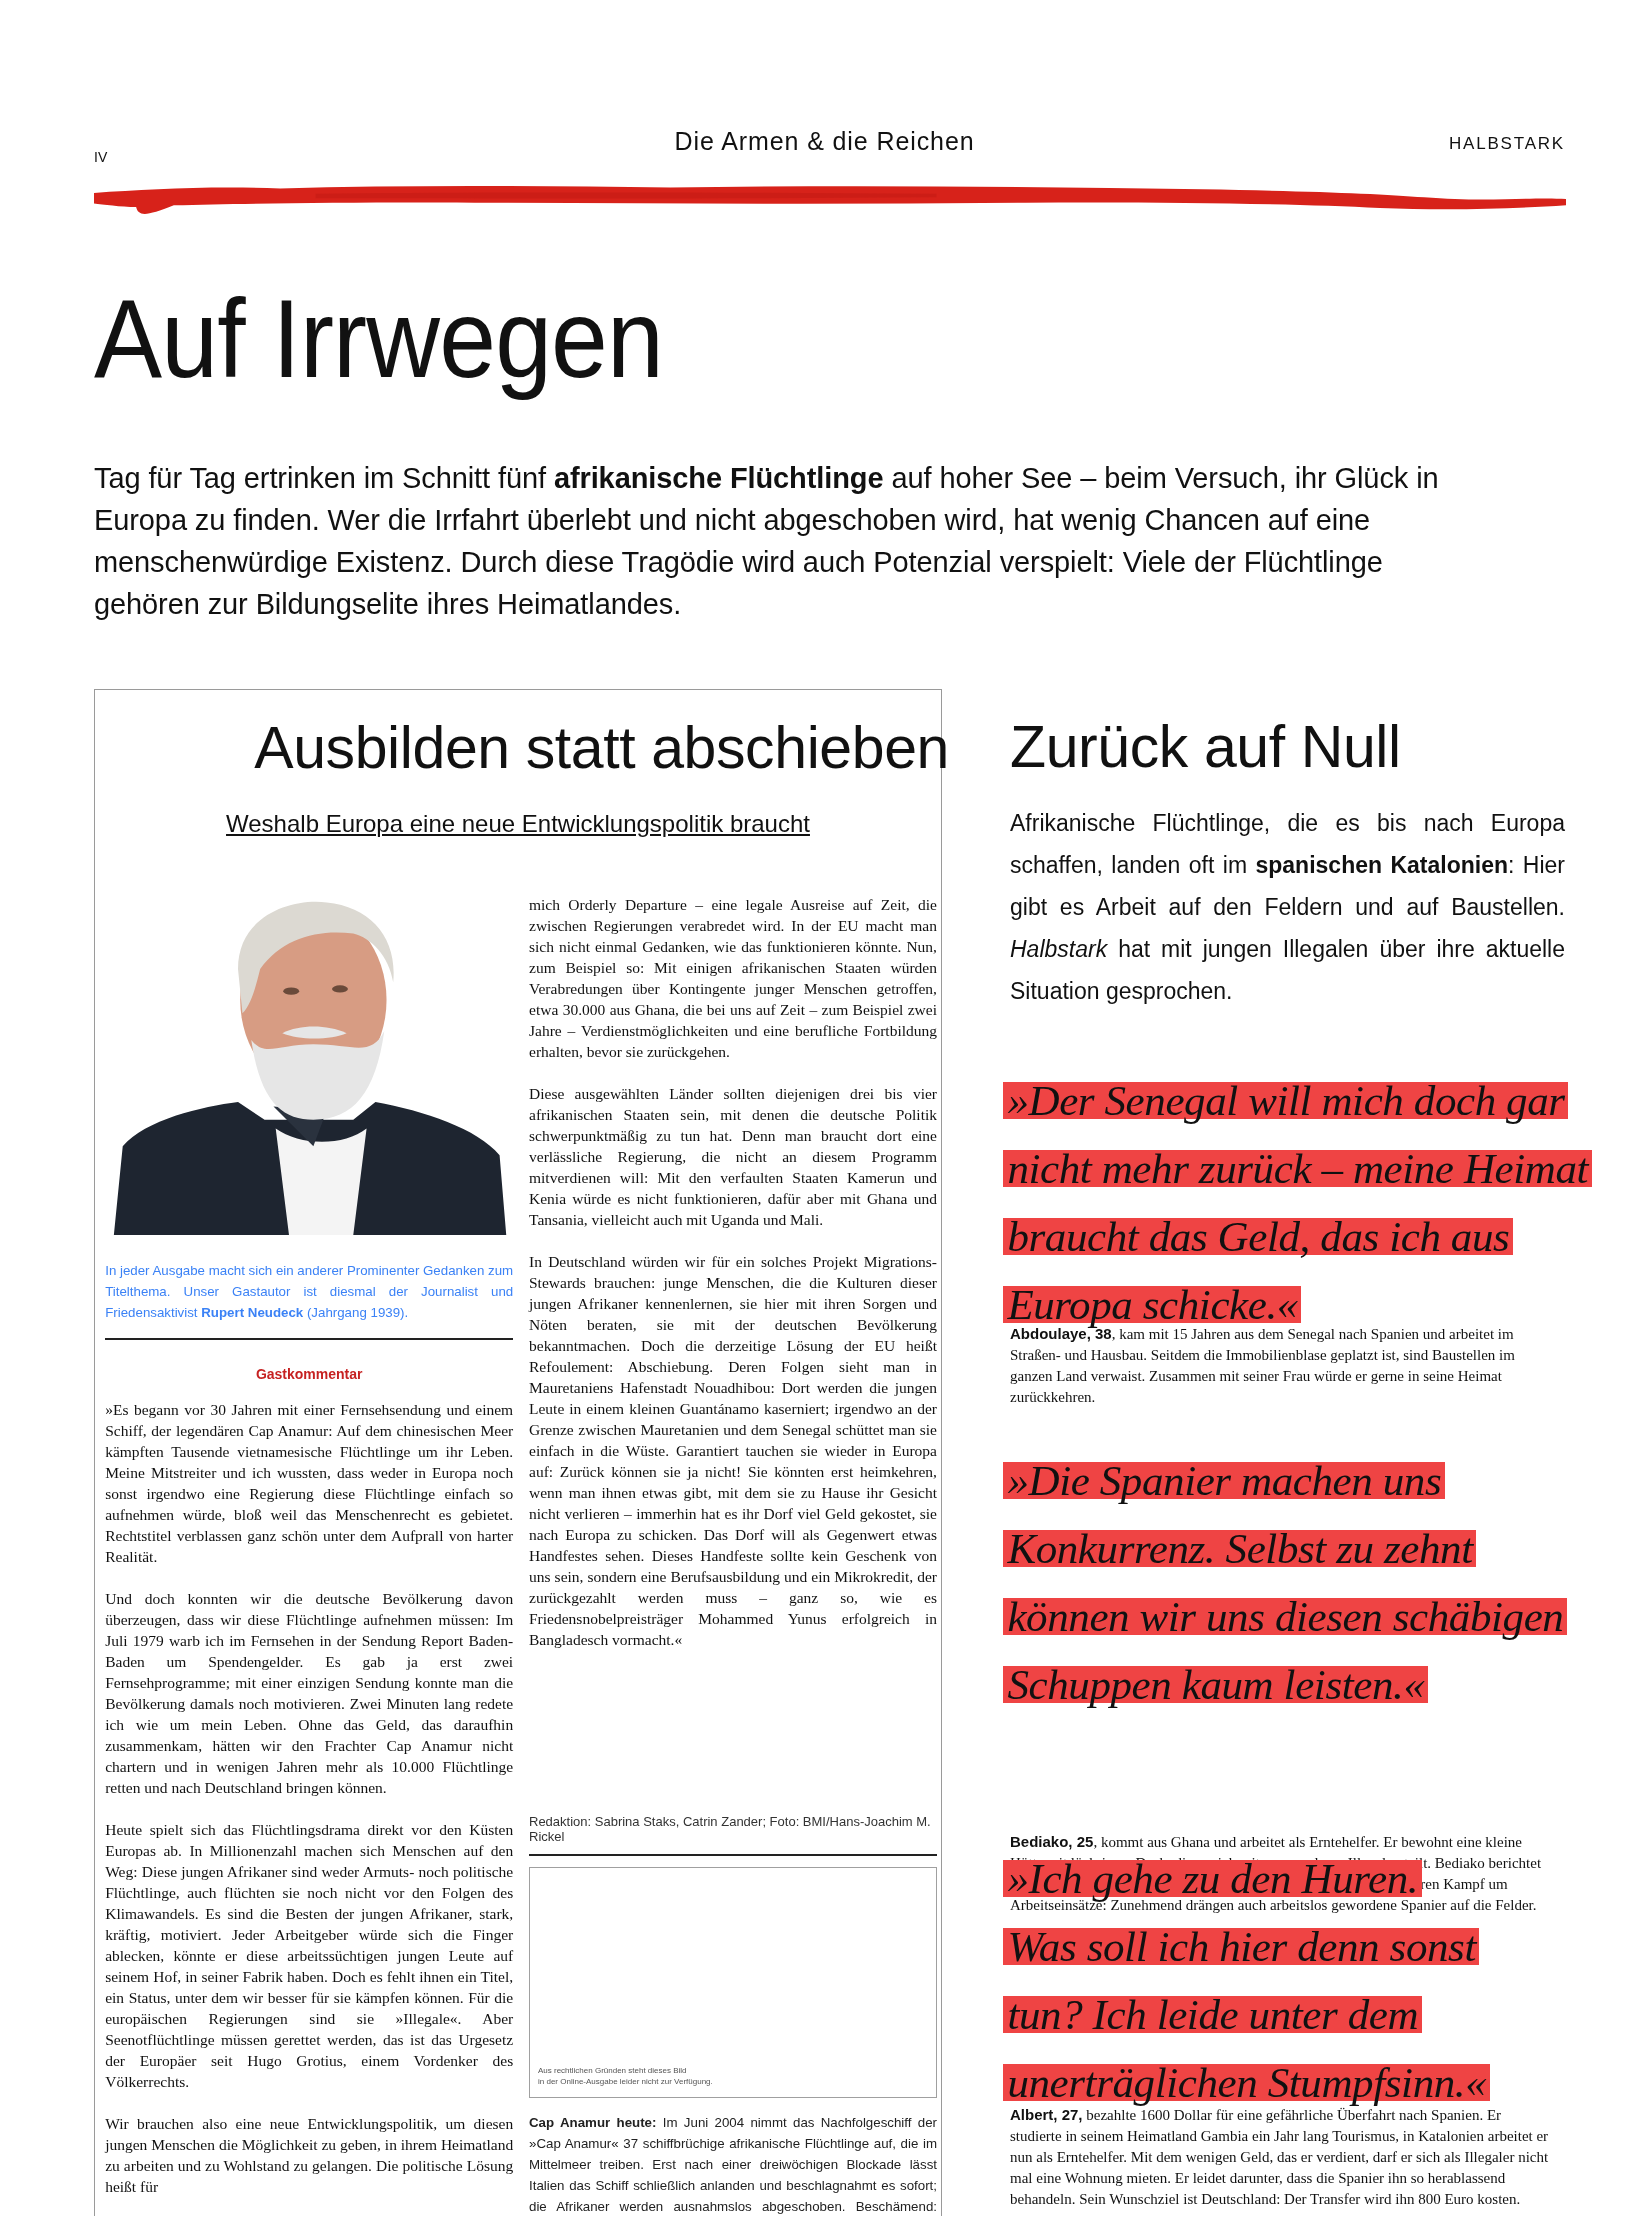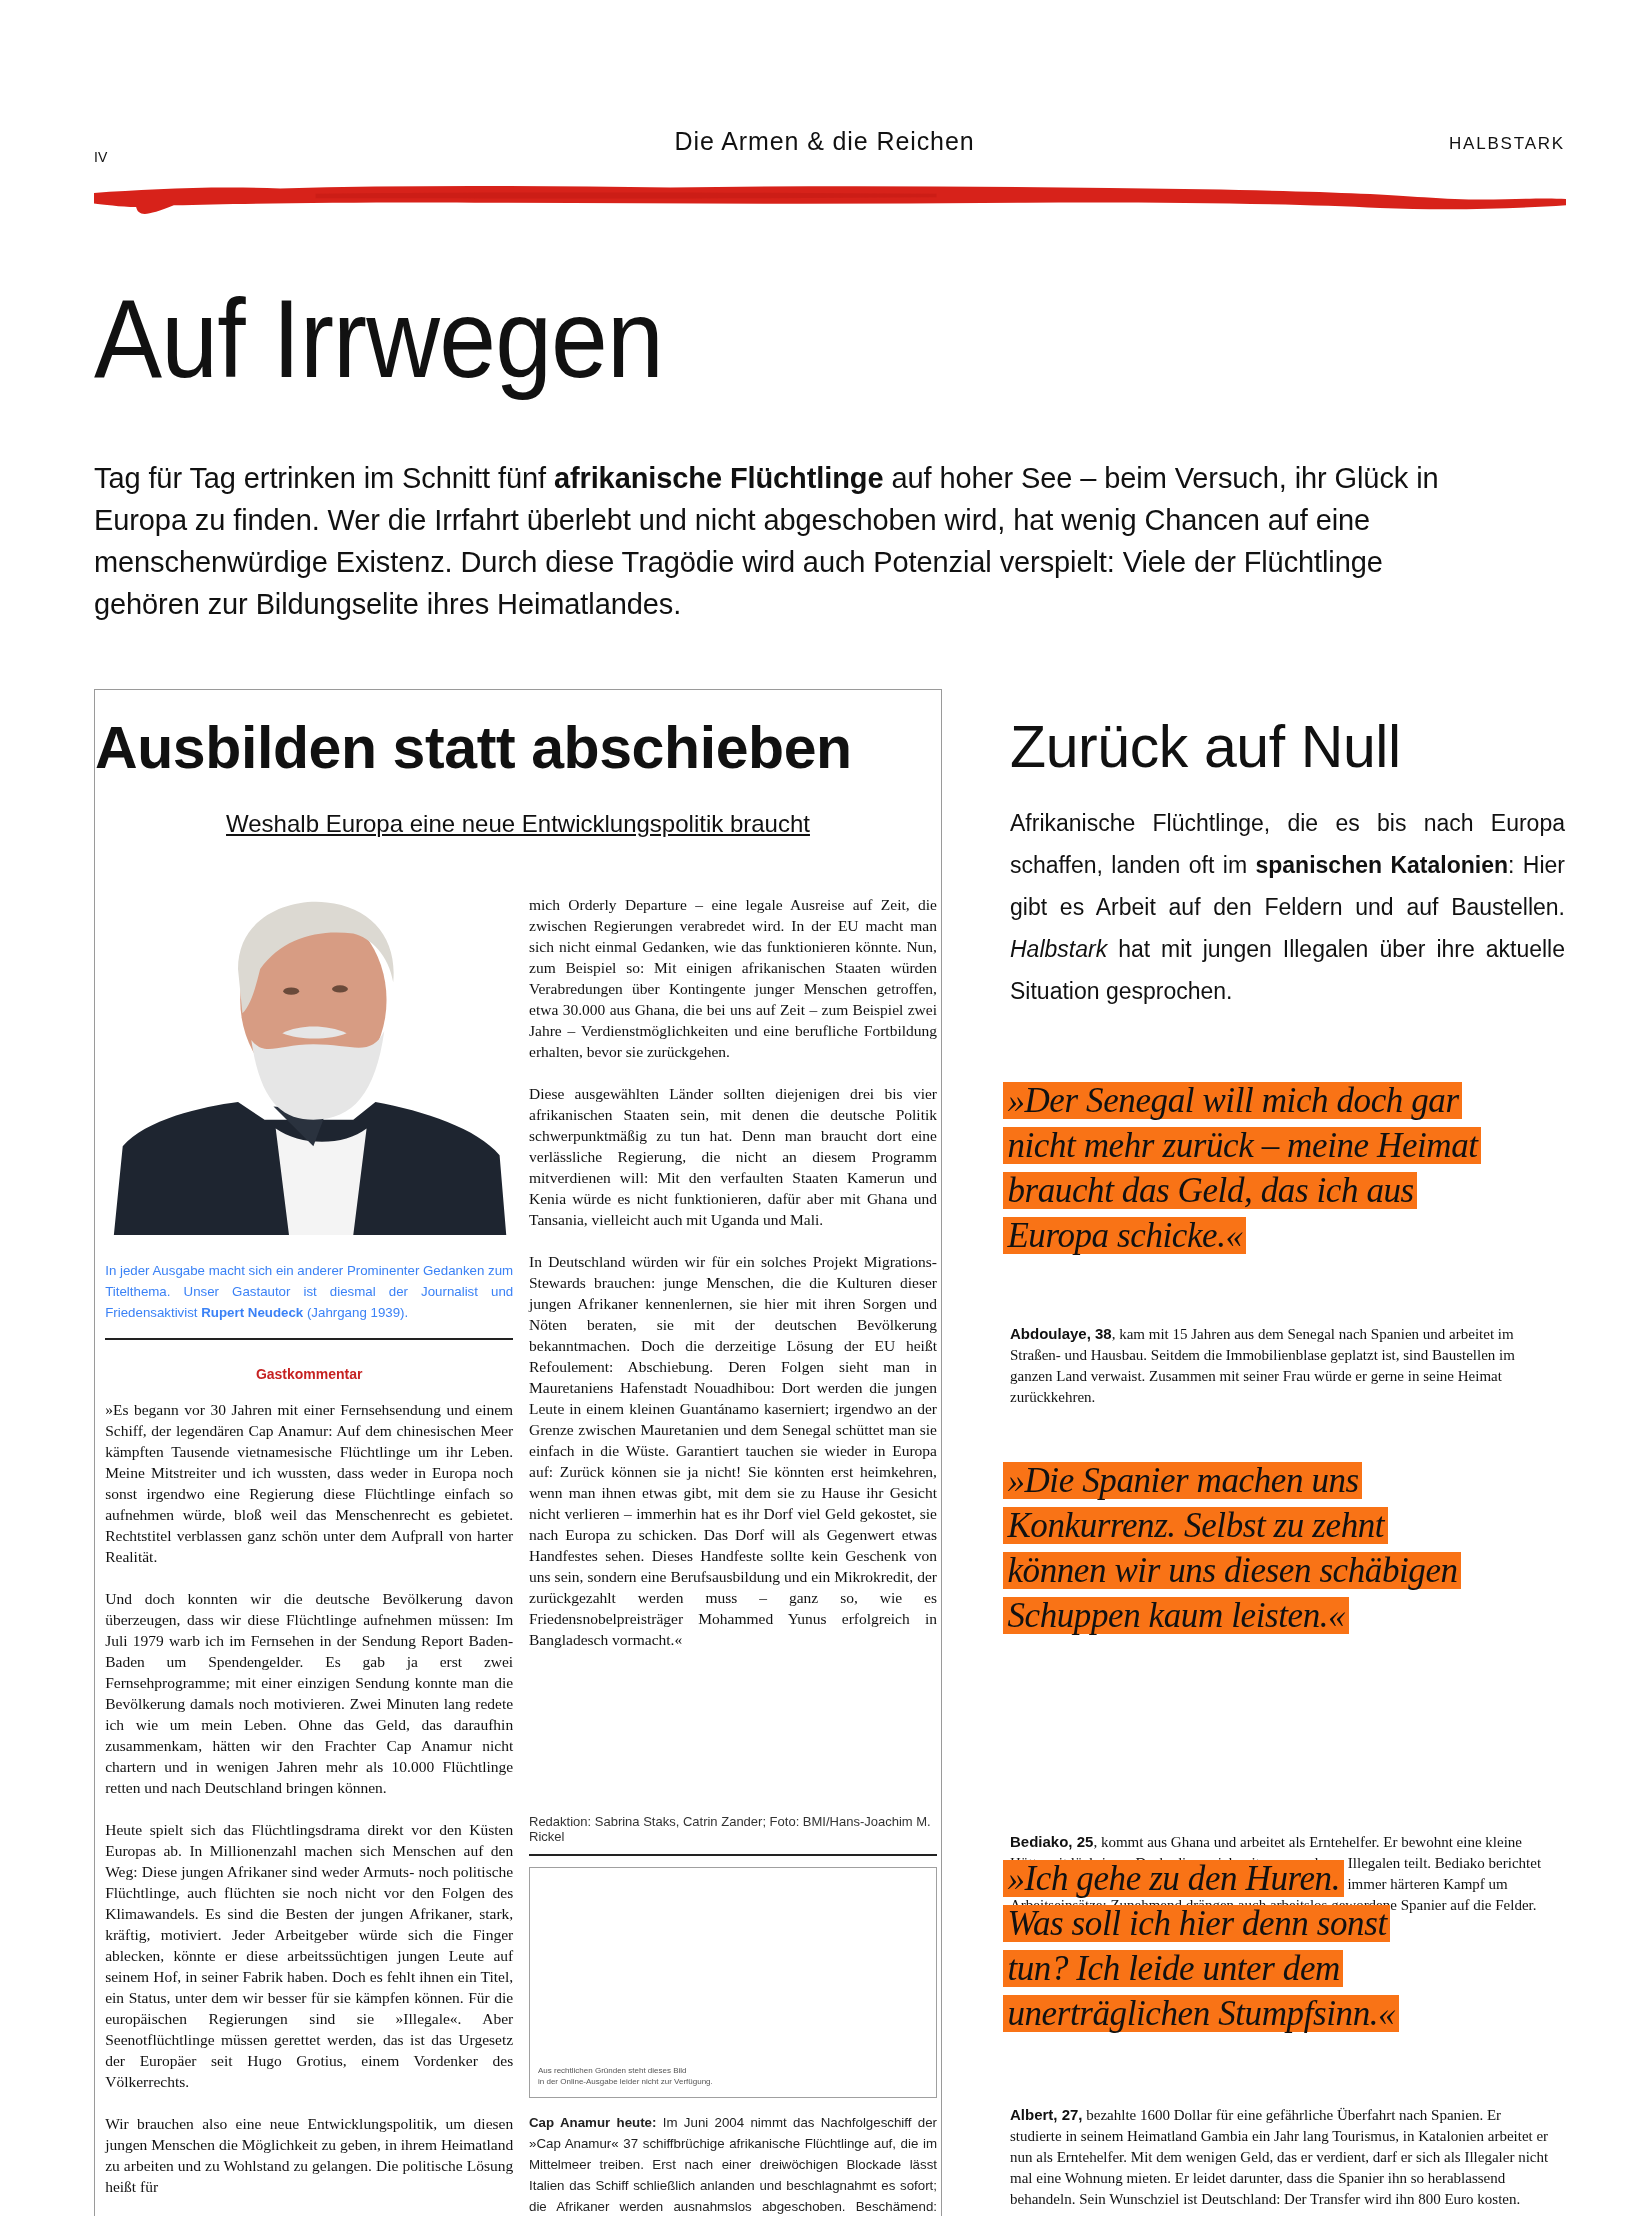--- a/index.html
+++ b/index.html
@@ -7,40 +7,40 @@
   .abs { position:absolute; }
   #hdr-page { left:94px; font-size:14px; top:149px; }
   #hdr-section { left:0; width:1649px; text-align:center; font-size:25px; top:127px; letter-spacing:0.9px; }
   #hdr-brand { right:84px; font-size:17px; top:134px; letter-spacing:1.8px; }
   #brush { left:94px; top:176px; width:1472px; height:40px; }
   
   #main-title { left:94px; top:284px; font-size:111px; font-weight:normal; letter-spacing:-0.9px; line-height:1; margin:0; transform:scaleX(0.92); transform-origin:left top; }
   #lead { left:94px; top:457px; width:1396px; font-size:29px; line-height:42px; margin:0; letter-spacing:-0.1px; }
   
   #guest-box { left:94px; top:689px; width:848px; height:1647px; border:1.8px solid #9a9a9a; box-sizing:border-box; }
-  #guest-title { left:0; width:100%; top:24.4px; text-align:left; font-size:59px; margin:0; font-weight:bold; letter-spacing:-0.4px; }
+  #guest-title { left:8px; width:100%; top:24.4px; text-align:right; font-size:59px; margin:0; font-weight:normal; letter-spacing:-0.4px; }
   #guest-sub { left:0; width:100%; top:120px; text-align:center; font-size:24px; margin:0;text-decoration:underline; }
   #portrait { left:10.2px; top:208px; width:407px; height:337px; }
   #portrait-caption { left:10.2px; top:570px; width:408px; font-size:13.3px; line-height:21px; color:#3b82f6; text-align:justify; }
   #rule1 { left:10.2px; top:648px; width:408px; height:1.8px; background:#222; }
   #gast-label { left:10.2px; top:676px; width:408px; text-align:center; color:#c62121; font-weight:bold; font-size:14px; }
   .serif { font-family:"Liberation Serif", serif; }
   #col-left { left:10.2px; top:709px; width:408px; font-size:15.5px; line-height:21px; text-align:justify; hyphens:manual; }
   #col-left p, #col-mid p { margin:0 0 21px 0; }
   #col-mid { left:434px; top:204px; width:408px; font-size:15.5px; line-height:21px; text-align:justify; }
   #credit { left:434px; top:1124px; width:408px; font-size:13px; color:#333; }
   #rule2 { left:434px; top:1164px; width:408px; height:1.8px; background:#222; }
   #img-placeholder { left:434px; top:1177px; width:408px; height:231px; border:1.3px solid #a0a0a0; box-sizing:border-box; }
   #img-note { left:8px; bottom:9.8px; font-size:8px; line-height:10.6px; color:#555; }
   #cap-caption { left:434px; top:1422px; width:408px; font-size:13.3px; line-height:21px; text-align:justify; color:#222; }
   
   #right-title { left:1010px; top:713px; font-size:59px; font-weight:normal; margin:0; letter-spacing:-0.4px; }
   #right-lead { left:1010px; top:802px; width:555px; font-size:23px; line-height:42px; margin:0; text-align:justify; }
   .quote { left:1003px; width:576px; }
-  .qline { display:inline-block; background:#f97316; font-family:"Liberation Serif", serif; font-style:italic; font-size:35px; line-height:37px; padding:0 3.5px 0 4.4px; margin-bottom:8px; white-space:nowrap; letter-spacing:-0.4px; }
+  .qline { display:inline-block; background:#ef4444; font-family:"Liberation Serif", serif; font-style:italic; font-size:43px; line-height:37px; padding:0 3.5px 0 4.4px; margin-bottom:31px; white-space:nowrap; letter-spacing:-0.4px; }
   #quote1 { top:1082px; }
   #quote2 { top:1462px; }
   #quote3 { top:1860px; }
   .bio { left:1010px; width:545px; font-family:"Liberation Serif", serif; font-size:15px; line-height:21px; }
   .bio b { font-family:"Liberation Sans", sans-serif; }
   #bio1 { top:1323px; }
   #bio2 { top:1791px;margin-top:40px; }
   #bio3 { top:2104px; }
 </style>
 </head>

